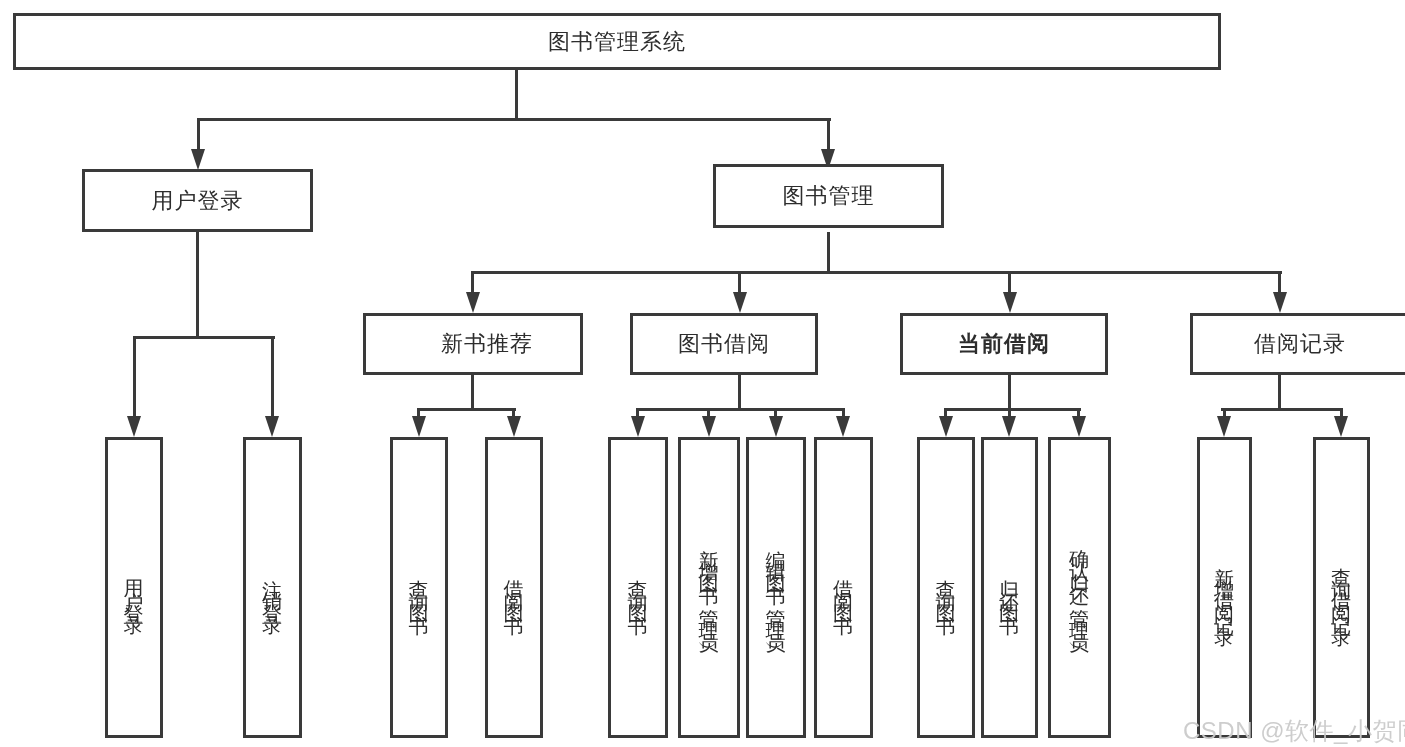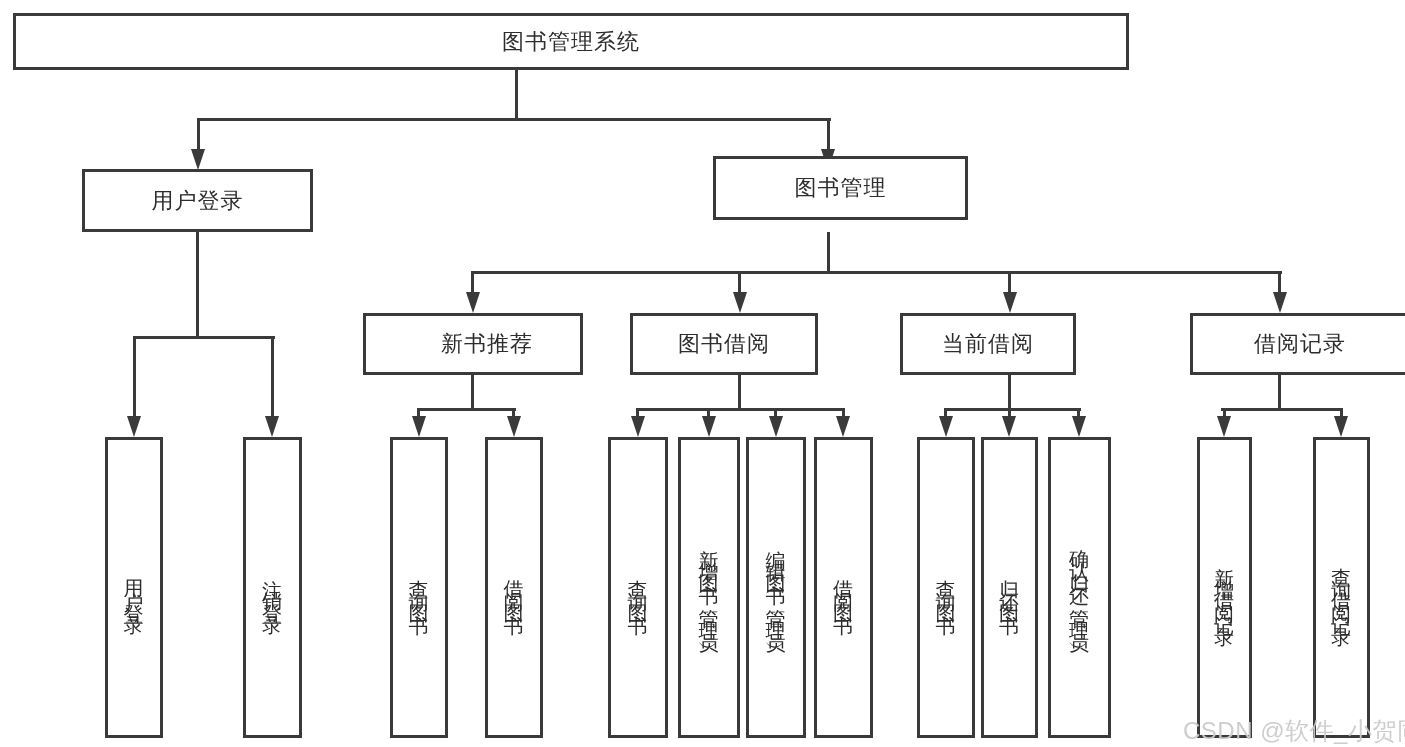--- a/index.html
+++ b/index.html
@@ -27,35 +27,35 @@
   .watermark{
     position:absolute;left:1183px;top:715px;font-size:24px;letter-spacing:0.5px;
     color:rgba(202,202,202,0.95);z-index:5;white-space:nowrap;
   }
 </style>
 </head>
 <body>
 
 <div class="stage">
 
-  <div class="box" style="left:13px;top:13px;width:1116px;height:57px;">
+  <div class="box" style="left:13px;top:13px;width:1208px;height:57px;">
     <span class="hlabel">图书管理系统</span>
   </div>
 
   <div class="vl" style="left:515px;top:70px;height:48px;"></div>
   <div class="hl" style="left:197px;top:118px;width:634px;"></div>
   <div class="vl" style="left:197px;top:118px;height:36px;"></div>
   <div class="ah" style="left:191px;top:149px;"></div>
   <div class="vl" style="left:827px;top:118px;height:36px;"></div>
   <div class="ah" style="left:821px;top:149px;"></div>
 
   <div class="box" style="left:82px;top:169px;width:231px;height:63px;">
     <span class="hlabel">用户登录</span>
   </div>
-  <div class="box" style="left:713px;top:156px;width:255px;height:64px;">
+  <div class="box" style="left:713px;top:164px;width:231px;height:64px;">
     <span class="hlabel">图书管理</span>
   </div>
 
   <div class="vl" style="left:196px;top:232px;height:104px;"></div>
   <div class="hl" style="left:133px;top:336px;width:142px;"></div>
   <div class="vl" style="left:133px;top:336px;height:82px;"></div>
   <div class="ah" style="left:127px;top:416px;"></div>
   <div class="vl" style="left:271px;top:336px;height:82px;"></div>
   <div class="ah" style="left:265px;top:416px;"></div>
 
@@ -69,21 +69,21 @@
   <div class="ah" style="left:1003px;top:292px;"></div>
   <div class="vl" style="left:1278px;top:271px;height:24px;"></div>
   <div class="ah" style="left:1273px;top:292px;"></div>
 
   <div class="box" style="left:363px;top:313px;width:220px;height:62px;padding-left:28px;">
     <span class="hlabel">新书推荐</span>
   </div>
   <div class="box" style="left:630px;top:313px;width:188px;height:62px;">
     <span class="hlabel">图书借阅</span>
   </div>
-  <div class="box" style="left:900px;top:313px;width:176px;height:62px;">
+  <div class="box" style="left:900px;top:313px;width:208px;height:62px;font-weight:bold;">
     <span class="hlabel">当前借阅</span>
   </div>
   <div class="box" style="left:1170px;top:313px;width:220px;height:62px;margin-left:20px;">
     <span class="hlabel">借阅记录</span>
   </div>
 
   <div class="vl" style="left:471px;top:375px;height:33px;"></div>
   <div class="hl" style="left:417px;top:408px;width:99px;"></div>
   <div class="vl" style="left:417px;top:408px;height:10px;"></div>
   <div class="ah" style="left:412px;top:416px;"></div>

